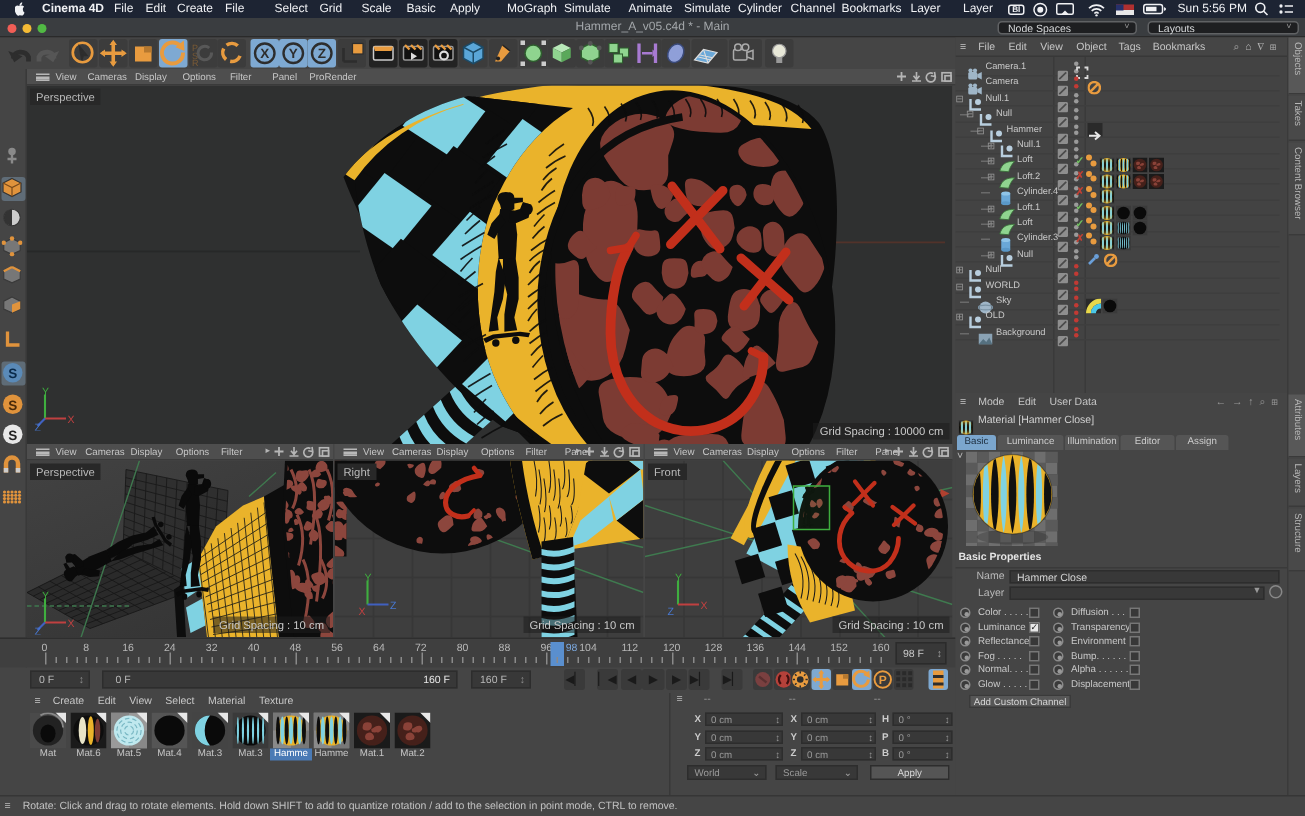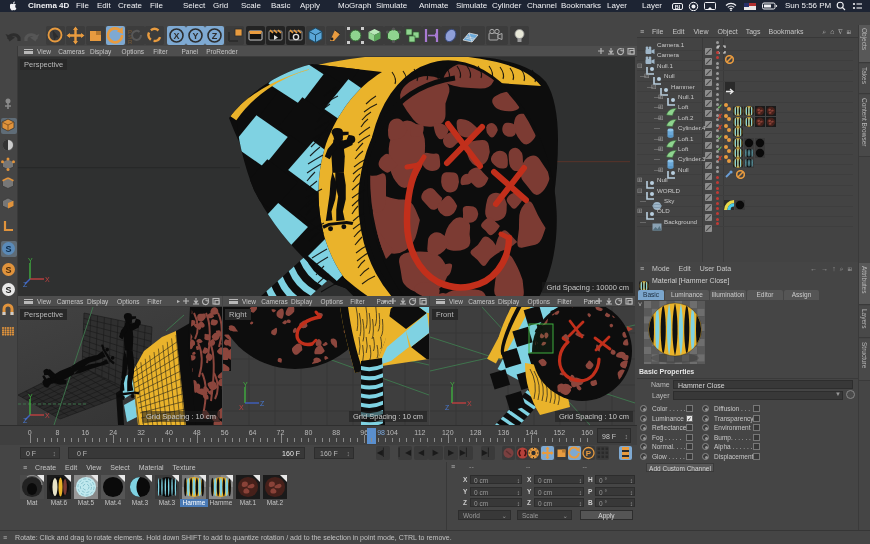--- a/index.html
+++ b/index.html
@@ -50,20 +50,28 @@
       <span style="position:absolute;left:836px;top:1px;"><svg width="10" height="10" style="" xmlns="http://www.w3.org/2000/svg">
           <circle cx="4.2" cy="4.2" r="3" fill="none" stroke="#f0f1f4" stroke-width="1.1"></circle>
           <path d="M6.5 6.5 L9 9" stroke="#f0f1f4" stroke-width="1.1"></path>
         </svg></span>
       <span style="position:absolute;left:852px;top:1px;"><svg width="11" height="10" style="" xmlns="http://www.w3.org/2000/svg">
           <circle cx="2" cy="3" r="1.1" fill="#f0f1f4"></circle>
           <path d="M4.5 3 H10" stroke="#f0f1f4" stroke-width="1.1"></path>
           <circle cx="2" cy="7" r="1.1" fill="#f0f1f4"></circle>
           <path d="M4.5 7 H10" stroke="#f0f1f4" stroke-width="1.1"></path>
         </svg></span>
+    </div>
+    <div style="position:absolute;left:0;top:12px;width:870px;height:13px;background:#3a3d40;border-bottom:1px solid #2a2a2a;">
+      <div style="position:absolute;left:5px;top:4px;width:6px;height:6px;border-radius:3px;background:#f15e56;"></div>
+      <div style="position:absolute;left:15px;top:4px;width:6px;height:6px;border-radius:3px;background:#f5bb35;"></div>
+      <div style="position:absolute;left:25px;top:4px;width:6px;height:6px;border-radius:3px;background:#51b944;"></div>
+      <div style="position:absolute;left:0;right:0;top:1px;text-align:center;color:#a3a7aa;font-size:8px;">Hammer_A_v05.c4d * - Main</div>
+      <div style="position:absolute;left:665px;top:1.5px;width:93px;height:9px;background:#1e1f21;border:1px solid #606264;border-radius:3px;color:#d7d9db;font-size:7px;line-height:9px;padding-left:6px;">Node Spaces<span style="position:absolute;right:4px;top:-1px;color:#9a9a9a;font-size:6px;">˅</span></div>
+      <div style="position:absolute;left:765px;top:1.5px;width:101px;height:9px;background:#1e1f21;border:1px solid #606264;border-radius:3px;color:#d7d9db;font-size:7px;line-height:9px;padding-left:6px;">Layouts<span style="position:absolute;right:4px;top:-1px;color:#9a9a9a;font-size:6px;">˅</span></div>
     </div>
     <div style="position:absolute;left:0;top:25px;width:870px;height:21px;background:#454545;">
       <div style="position:absolute;left:5px;top:4px;"><svg width="17" height="15" style="" xmlns="http://www.w3.org/2000/svg">
           <path d="M4 10 C4 4.5 12 4.5 14 9 L14 12" stroke="#2d2d2d" stroke-width="3.2" fill="none"></path>
           <path d="M0.5 5 L4.5 12.5 L10 8.5 Z" fill="#2d2d2d"></path>
         </svg></div>
       <div style="position:absolute;left:23px;top:4px;"><svg width="17" height="15" style="" xmlns="http://www.w3.org/2000/svg">
           <path d="M13 10 C13 4.5 5 4.5 3 9 L3 12" stroke="#565656" stroke-width="3.2" fill="none"></path>
           <path d="M16.5 5 L12.5 12.5 L7 8.5 Z" fill="#565656"></path>
         </svg></div>

